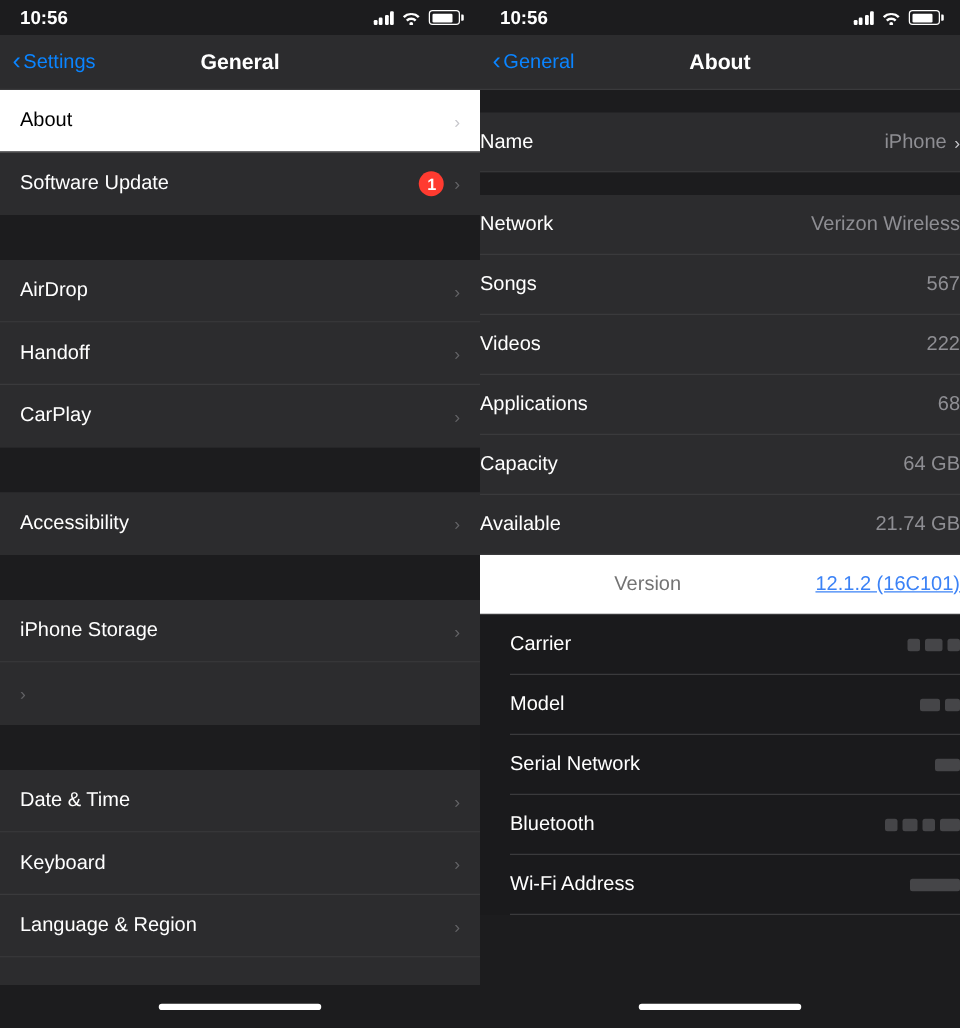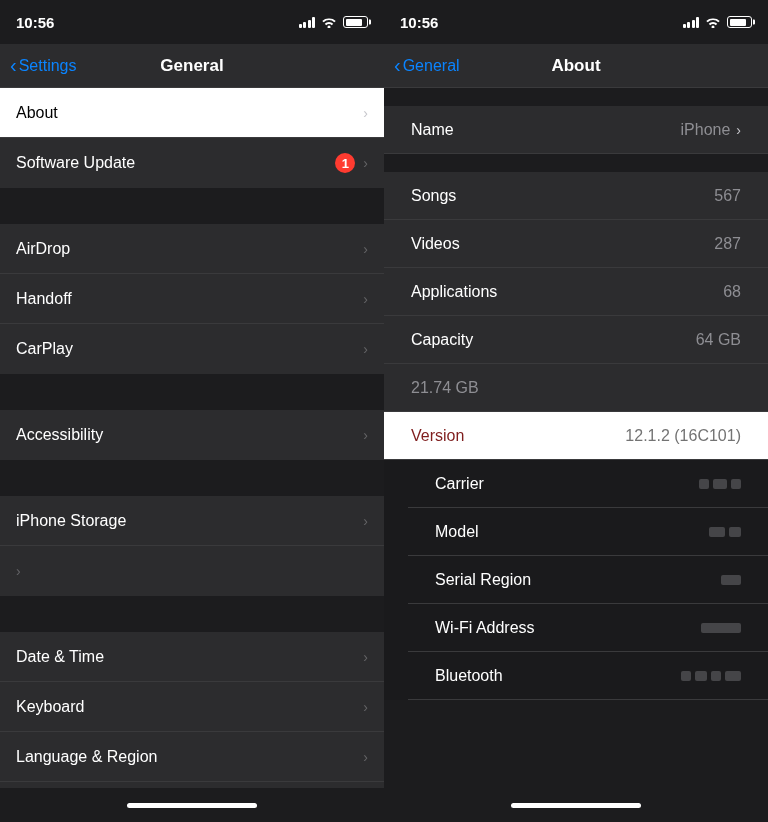--- a/index.html
+++ b/index.html
@@ -18,21 +18,21 @@
       height: 822px;
       display: flex;
       flex-direction: column;
       background: #1c1c1e;
       overflow: hidden;
       position: relative;
     }
 
     
     .status-bar {
-      height: 44px;
+      height: 28px;
       display: flex;
       align-items: center;
       justify-content: space-between;
       padding: 0 16px;
       background: #1c1c1e;
       flex-shrink: 0;
     }
     .status-time {
       font-size: 15px;
       font-weight: 600;
@@ -208,32 +208,34 @@
 
     
     .about-content {
       flex: 1;
       overflow: hidden;
     }
     .about-row {
       height: 48px;
       display: flex;
       align-items: center;
-      padding: 0 27px;
+      padding: 0 0;
       background: #2c2c2e;
       border-bottom: 1px solid #3a3a3c;
     }
     .about-row.highlighted {
       background: #fff;
     }
     .about-row.highlighted .about-label {
-      color: #7f1d1d;
+      color: #737373;
+      text-align: center;
     }
     .about-row.highlighted .about-value {
-      color: #737373;
+      color: #3b82f6;
+      text-decoration: underline;
     }
     .about-label {
       font-size: 16px;
       color: #fff;
       flex: 1;
     }
     .about-value {
       font-size: 16px;
       color: #8e8e93;
       text-align: right;
@@ -413,36 +415,41 @@
         <span class="about-label">Name</span>
         <span class="about-value">iPhone</span>
         <span class="about-chevron">›</span>
       </div>
     </div>
 
     <div style="background:#1c1c1e; height:18px;"></div>
 
     <div class="list-section">
       <div class="about-row">
+        <span class="about-label">Network</span>
+        <span class="about-value">Verizon Wireless</span>
+      </div>
+      <div class="about-row">
         <span class="about-label">Songs</span>
         <span class="about-value">567</span>
       </div>
       <div class="about-row">
         <span class="about-label">Videos</span>
-        <span class="about-value">287</span>
+        <span class="about-value">222</span>
       </div>
       <div class="about-row">
         <span class="about-label">Applications</span>
         <span class="about-value">68</span>
       </div>
       <div class="about-row">
         <span class="about-label">Capacity</span>
         <span class="about-value">64 GB</span>
       </div>
       <div class="about-row">
+        <span class="about-label">Available</span>
         <span class="about-value">21.74 GB</span>
       </div>
       <div class="about-row highlighted">
         <span class="about-label">Version</span>
         <span class="about-value">12.1.2 (16C101)</span>
       </div>
     </div>
 
     <div style="background:#1a1a1c;">
       <div class="about-row dark-section">
@@ -454,40 +461,40 @@
         </div>
       </div>
       <div class="about-row dark-section">
         <span class="about-label">Model</span>
         <div class="redacted">
           <div class="redact-block" style="width:16px;height:10px;opacity:0.6;"></div>
           <div class="redact-block" style="width:12px;height:10px;opacity:0.6;"></div>
         </div>
       </div>
       <div class="about-row dark-section">
-        <span class="about-label">Serial Region</span>
+        <span class="about-label">Serial Network</span>
         <div class="redacted">
           <div class="redact-block" style="width:20px;height:10px;opacity:0.6;"></div>
-        </div>
-      </div>
-      <div class="about-row dark-section">
-        <span class="about-label">Wi-Fi Address</span>
-        <div class="redacted">
-          <div class="redact-block" style="width:40px;height:10px;opacity:0.6;"></div>
         </div>
       </div>
       <div class="about-row dark-section">
         <span class="about-label">Bluetooth</span>
         <div class="redacted">
           <div class="redact-block" style="width:10px;height:10px;opacity:0.6;"></div>
           <div class="redact-block" style="width:12px;height:10px;opacity:0.6;"></div>
           <div class="redact-block" style="width:10px;height:10px;opacity:0.6;"></div>
           <div class="redact-block" style="width:16px;height:10px;opacity:0.6;"></div>
         </div>
       </div>
+      <div class="about-row dark-section">
+        <span class="about-label">Wi-Fi Address</span>
+        <div class="redacted">
+          <div class="redact-block" style="width:40px;height:10px;opacity:0.6;"></div>
+        </div>
+      </div>
 
     </div>
 
   </div>
 
   <div class="home-indicator">
     <div class="home-bar"></div>
   </div>
 </div>
 

